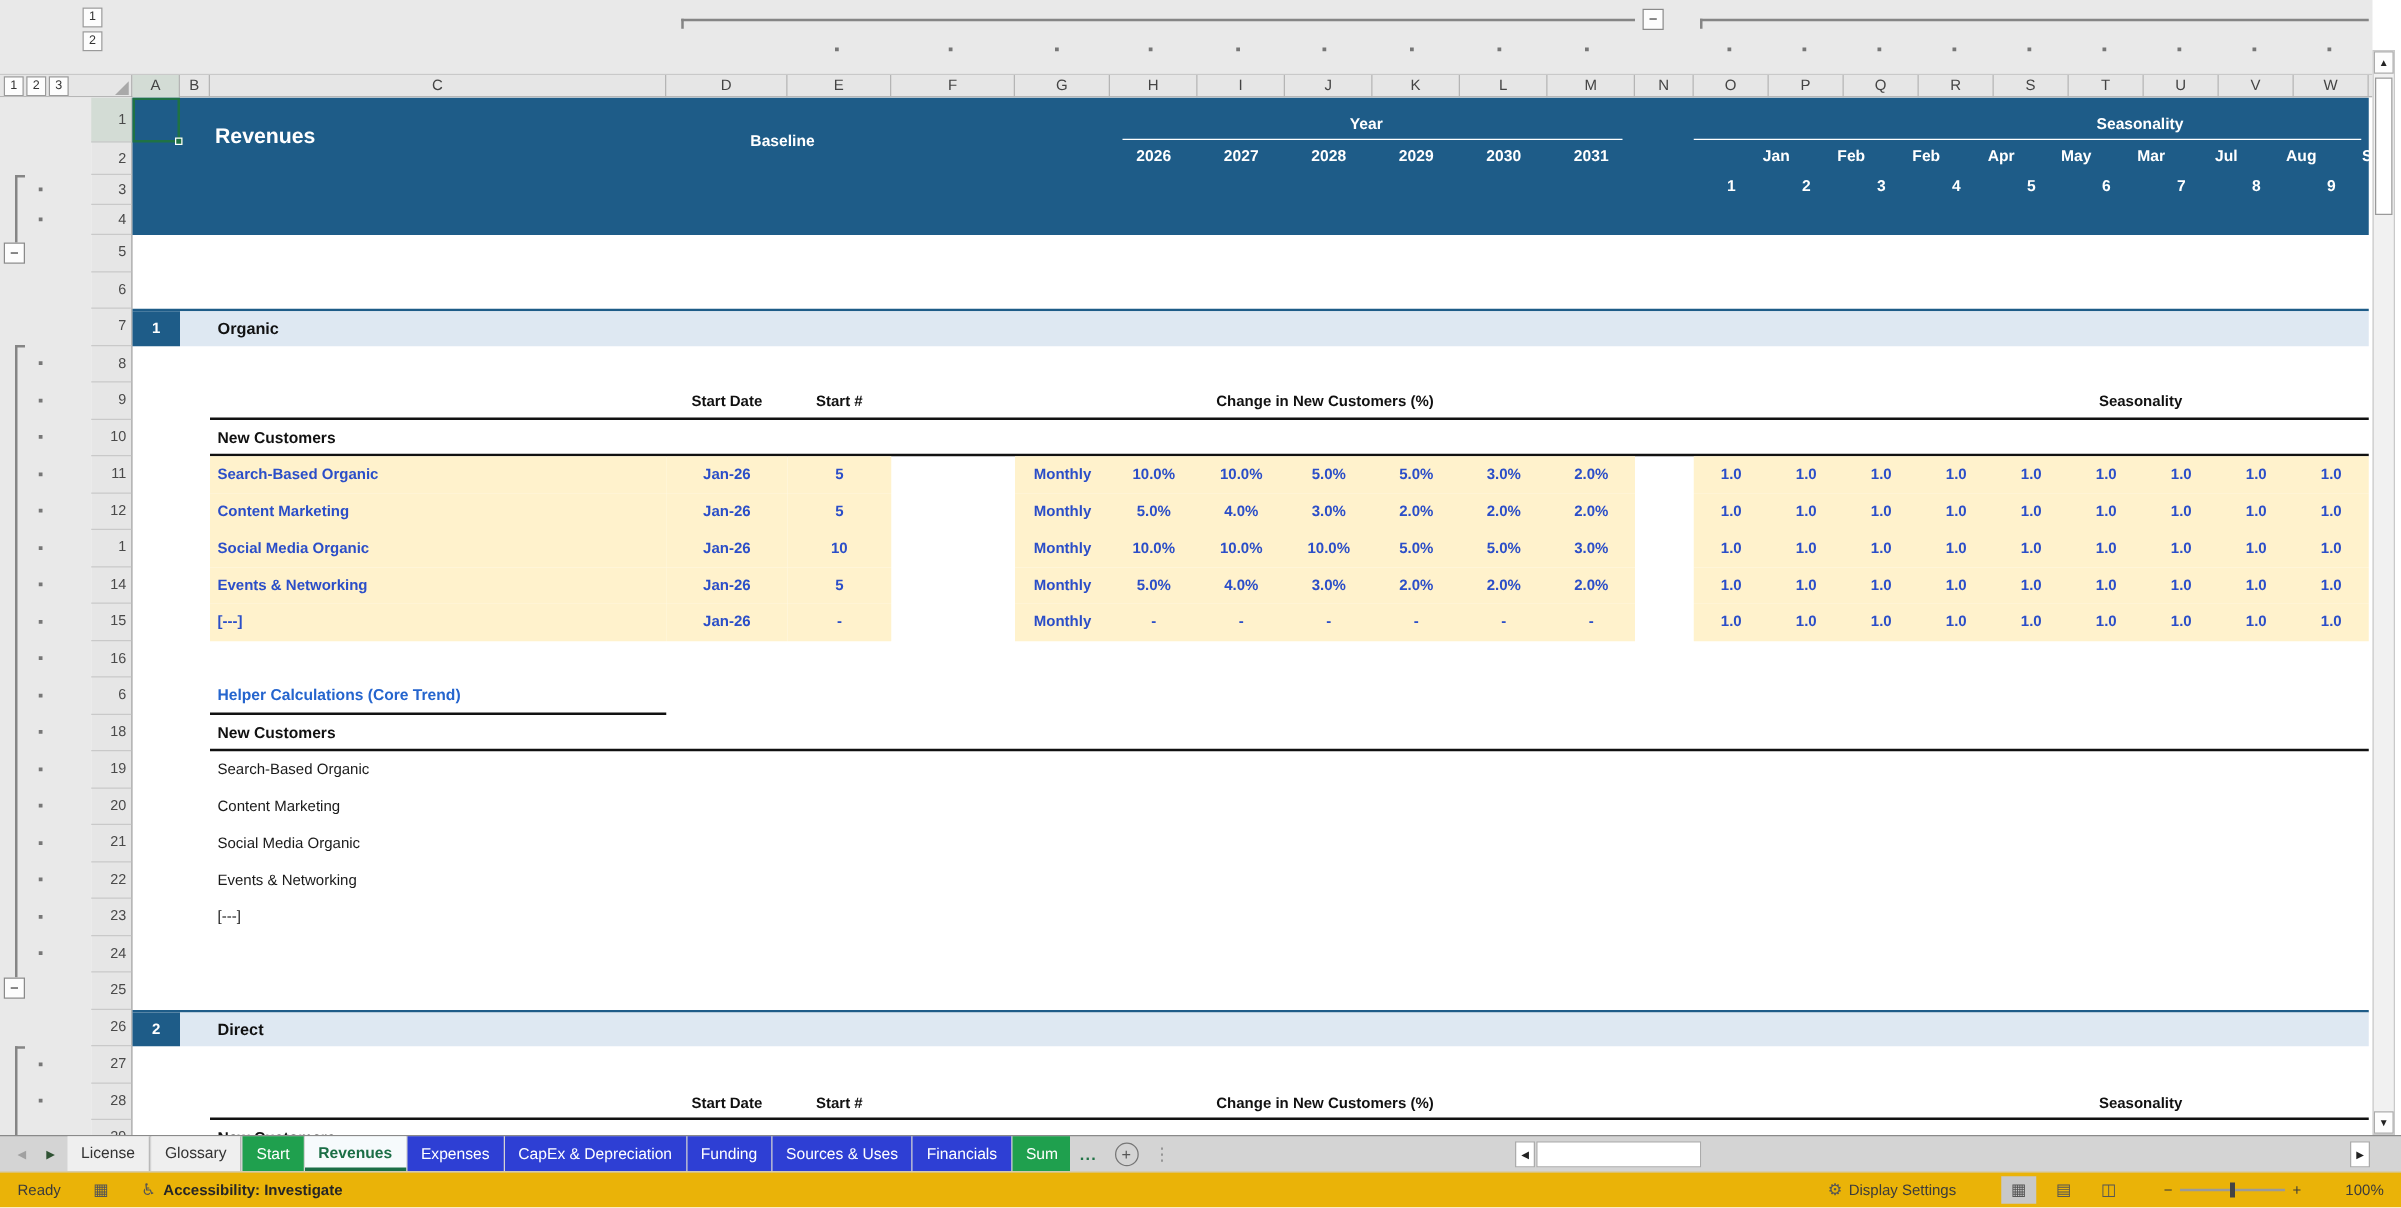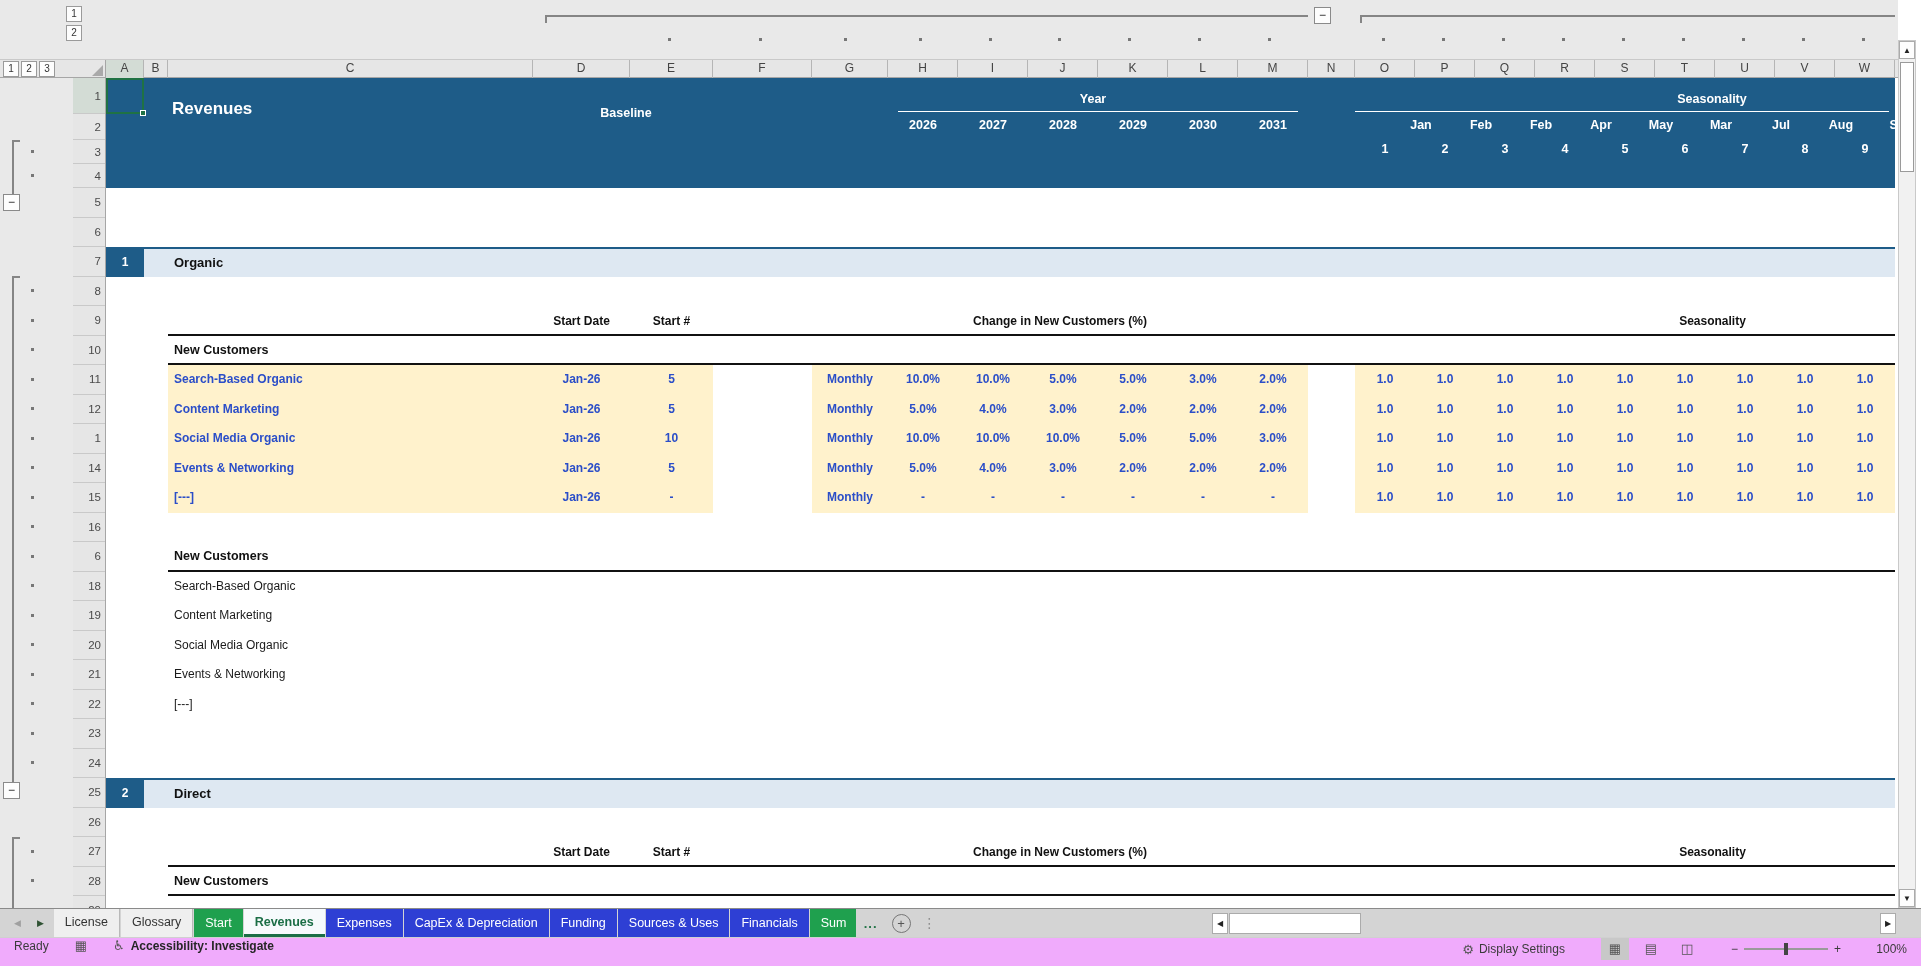--- a/index.html
+++ b/index.html
@@ -102,22 +102,22 @@
   .tab-overflow { align-self:center; color:#217346; font-weight:bold; margin:0 7px; font-size:13px; letter-spacing:1px; }
   .addsheet { align-self:center; width:19px; height:19px; border:1px solid #767676; border-radius:50%;
               text-align:center; line-height:17px; font-size:13px; color:#555; margin:0 7px; }
   .splitter { align-self:center; color:#909090; font-size:14px; margin:0 5px; }
   .hscroll { position:absolute; left:1212px; top:4px; width:684px; height:21px; }
   .hs-btn { position:absolute; top:0; width:16px; height:21px; background:#FFF; border:1px solid #ABABAB;
             font-size:8px; text-align:center; line-height:19px; color:#222; }
   .hs-thumb { position:absolute; left:17px; top:0; width:132px; height:21px; background:#FFF; border:1px solid #ABABAB; }
 
   
-  .statusbar { position:absolute; left:0; top:937px; width:1921px; height:29px; background:#f0abfc;
-               border-top:1px solid #D0D0D0; display:flex; align-items:flex-start; font-size:12px; color:#3B3B3B; }
+  .statusbar { position:absolute; left:0; top:937px; width:1921px; height:29px; background:#eab308;
+               border-top:1px solid #D0D0D0; display:flex; align-items:center; font-size:12px; color:#3B3B3B; }
   .sb-left { display:flex; align-items:center; gap:26px; padding-left:14px; flex:1; }
   .sb-acc { display:flex; align-items:center; gap:6px; font-weight:bold; color:#262626; }
   .sb-icon { font-size:13px; color:#555; }
   .sb-right { display:flex; align-items:center; padding-right:14px; gap:8px; }
   .ds { display:flex; align-items:center; gap:5px; margin-right:28px; }
   .viewbtn { width:28px; height:22px; text-align:center; line-height:22px; font-size:13px; color:#555; }
   .viewbtn.on { background:#C8C8C8; }
   .zoomwrap { display:flex; align-items:center; gap:6px; margin-left:22px; }
   .zoomtrack { position:relative; width:84px; height:2px; background:#9A9A9A; }
   .zoomthumb { position:absolute; left:40px; top:-5px; width:4px; height:12px; background:#444; }
@@ -475,20 +475,24 @@
             <div class="val">1.0</div>
           <div class="val">1.0</div>
             <div class="val">1.0</div>
             <div class="val">1.0</div>
             <div class="val">1.0</div>
         </div>
       </div>
 
       <div class="row"></div>
 
+      <div class="row">
+        <div class="sAB"></div>
+        <div class="cC helpertitle">Helper Calculations (Core Trend)</div>
+      </div>
 
       <div class="row">
         <div class="sAB"></div>
         <div class="hdrspan">
             <div class="glabel">New Customers</div>
           </div>
       </div>
 
       <div class="row">
           <div class="sAB"></div>

